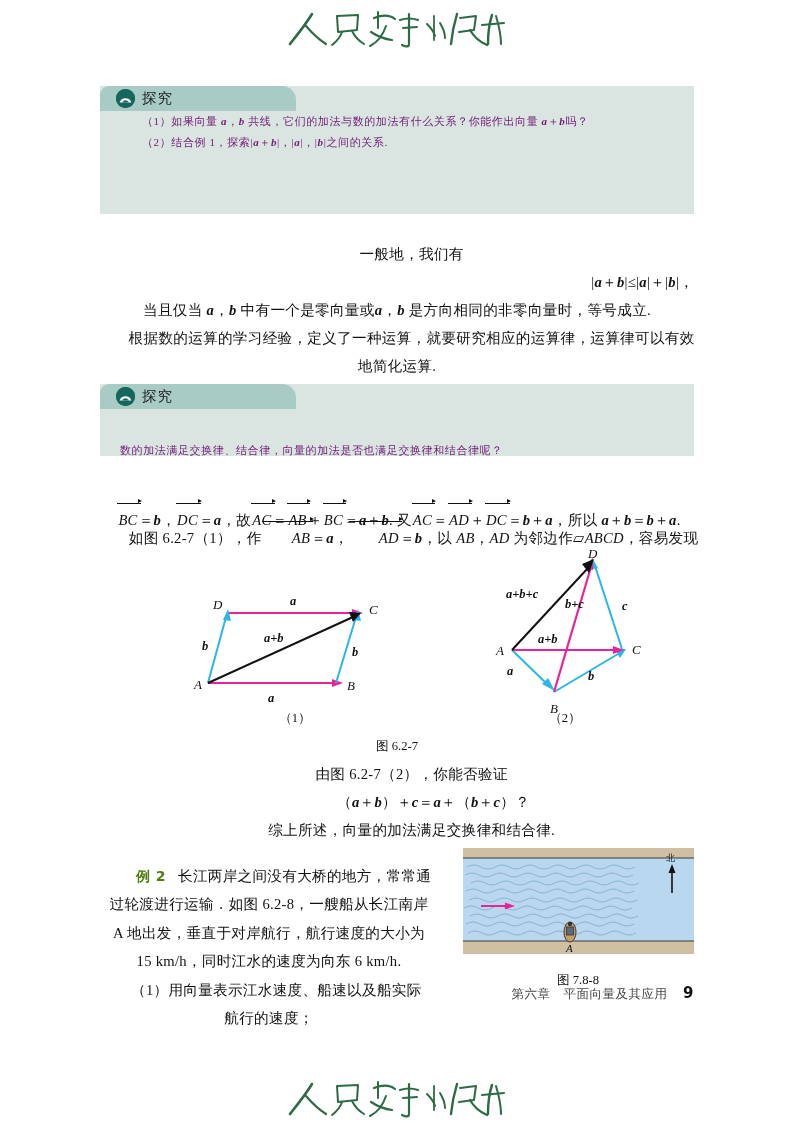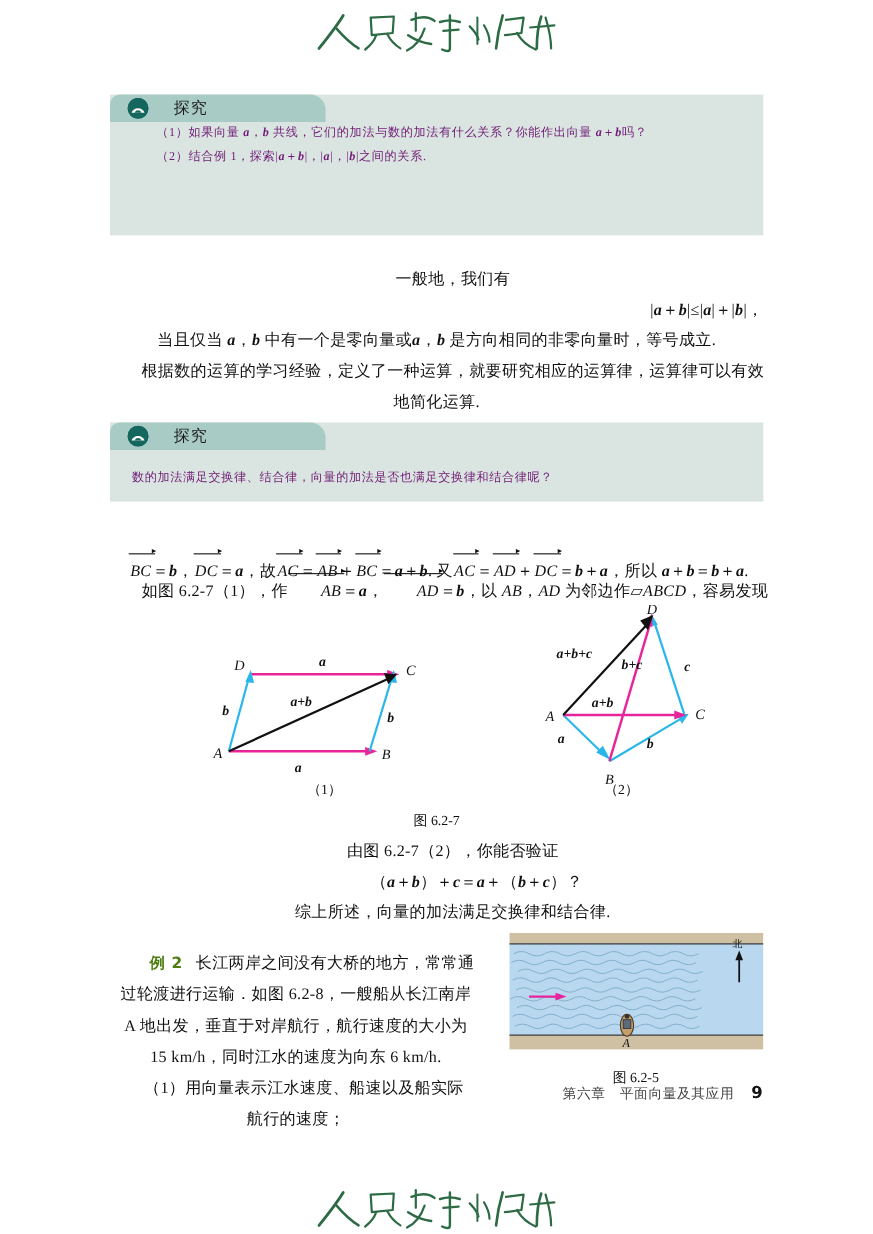--- a/index.html
+++ b/index.html
@@ -18,21 +18,21 @@
 
   
   .tanjiu-box{position:absolute;left:100px;width:594px;background:#dae5e1;}
   .tanjiu-tab{position:absolute;left:0;top:0;width:196px;height:25px;
     background:#a9cbc5;border-top-left-radius:9px;border-top-right-radius:14px;
     display:flex;align-items:center;}
   .tanjiu-icon{width:19px;height:19px;border-radius:50%;background:#15675e;
     margin-left:16px;margin-right:7px;position:relative;flex:0 0 auto;}
   .tanjiu-icon svg{position:absolute;left:0;top:0;}
   .tanjiu-label{font-family:"DejaVu Sans","Liberation Sans",sans-serif;
-    font-size:14.5px;color:#1a1a1a;letter-spacing:1px;font-weight:500;margin-left:16px;}
+    font-size:14.5px;color:#1a1a1a;letter-spacing:1px;font-weight:500;}
   .tanjiu-body{padding:25px 20px 10px 20px;font-size:11px;line-height:1.95;
     letter-spacing:.6px;color:#701a75;}
   .tanjiu-body p{margin:0;}
   .indent2{text-indent:2em;}
 
   
   .ptext{position:absolute;font-size:14.6px;line-height:1.92;color:#111;
     letter-spacing:.3px;text-align:center;}
   .ctr{text-align:right;}
   i.v{font-style:italic;font-weight:bold;font-family:"Liberation Serif",serif;}
@@ -135,21 +135,21 @@
     <div class="tanjiu-tab">
       <span class="tanjiu-icon">
         <svg width="19" height="19" viewBox="0 0 19 19">
           <circle cx="9.5" cy="9.5" r="9.5" fill="#15675e"></circle>
           <path d="M3.6 13.4 A6.3 6.3 0 0 1 15.4 13.4 Z" fill="#ffffff"></path>
           <path d="M6.4 13.4 A3.3 3.3 0 0 1 12.6 13.4 Z" fill="#15675e"></path>
         </svg>
       </span>
       <span class="tanjiu-label">探究</span>
     </div>
-    <div class="tanjiu-body" style="padding-top:40px;">
+    <div class="tanjiu-body" style="padding-top:21px;margin-top:35px;">
       <p>数的加法满足交换律、结合律，向量的加法是否也满足交换律和结合律呢？</p>
     </div>
   </div>
 
   <div class="ptext" style="left:94px;top:492px;width:610px;text-indent:2em;white-space:nowrap;margin-top:32px;">
     如图 <span class="num">6.2-7</span>（1），作<span class="ovr">AB</span>＝<i class="v">a</i>，<span class="ovr">AD</span>＝<i class="v">b</i>，以 <i class="it">AB</i>，<i class="it">AD</i> 为邻边作▱<i class="it">ABCD</i>，容易发现
   </div>
   <div class="ptext" style="left:94px;top:506px;width:610px;white-space:nowrap;">
     <span class="ovr">BC</span>＝<i class="v">b</i>，<span class="ovr">DC</span>＝<i class="v">a</i>，故<span class="ovr">AC</span>＝<span class="ovr">AB</span>＋<span class="ovr">BC</span>＝<i class="v">a</i>＋<i class="v">b</i>. 又<span class="ovr">AC</span>＝<span class="ovr">AD</span>＋<span class="ovr">DC</span>＝<i class="v">b</i>＋<i class="v">a</i>，所以 <i class="v">a</i>＋<i class="v">b</i>＝<i class="v">b</i>＋<i class="v">a</i>.
   </div>
@@ -269,21 +269,21 @@
       <line x1="209" y1="45" x2="209" y2="22" stroke="#111" stroke-width="1.6"></line>
       <polygon points="209,16 205.5,25 212.5,25" fill="#111"></polygon>
       <text x="203" y="13" font-family="DejaVu Sans, sans-serif" font-size="9" fill="#111">北</text>
 
       <ellipse cx="107" cy="84" rx="6" ry="10" fill="#c6a06a" stroke="#4b3a22" stroke-width="1"></ellipse>
       <rect x="103.5" y="79" width="7" height="8" fill="#5d6a78" stroke="#2d3740" stroke-width="0.8"></rect>
       <circle cx="107" cy="76" r="2.2" fill="#3c3228"></circle>
       <text x="103" y="104" font-family="Liberation Serif, serif" font-size="11" font-style="italic" fill="#111">A</text>
     </svg>
   </div>
-  <div class="figcap" style="left:493px;top:972px;width:170px;">图 6.2-5</div>
+  <div class="figcap" style="left:493px;top:972px;width:170px;">图 7.8-8</div>
 
   <div class="footer">
     <span>第六章　平面向量及其应用</span>
     <span class="pg">9</span>
   </div>
 
   <div class="logo logo-bot">
     <svg width="230" height="46" viewBox="0 0 230 46" aria-label="人民教育出版社">
       <g fill="none" stroke="#2d6b45" stroke-linecap="round" stroke-linejoin="round">
         <path d="M8 38 C16 28 24 18 30 8" stroke-width="2.6"></path>

